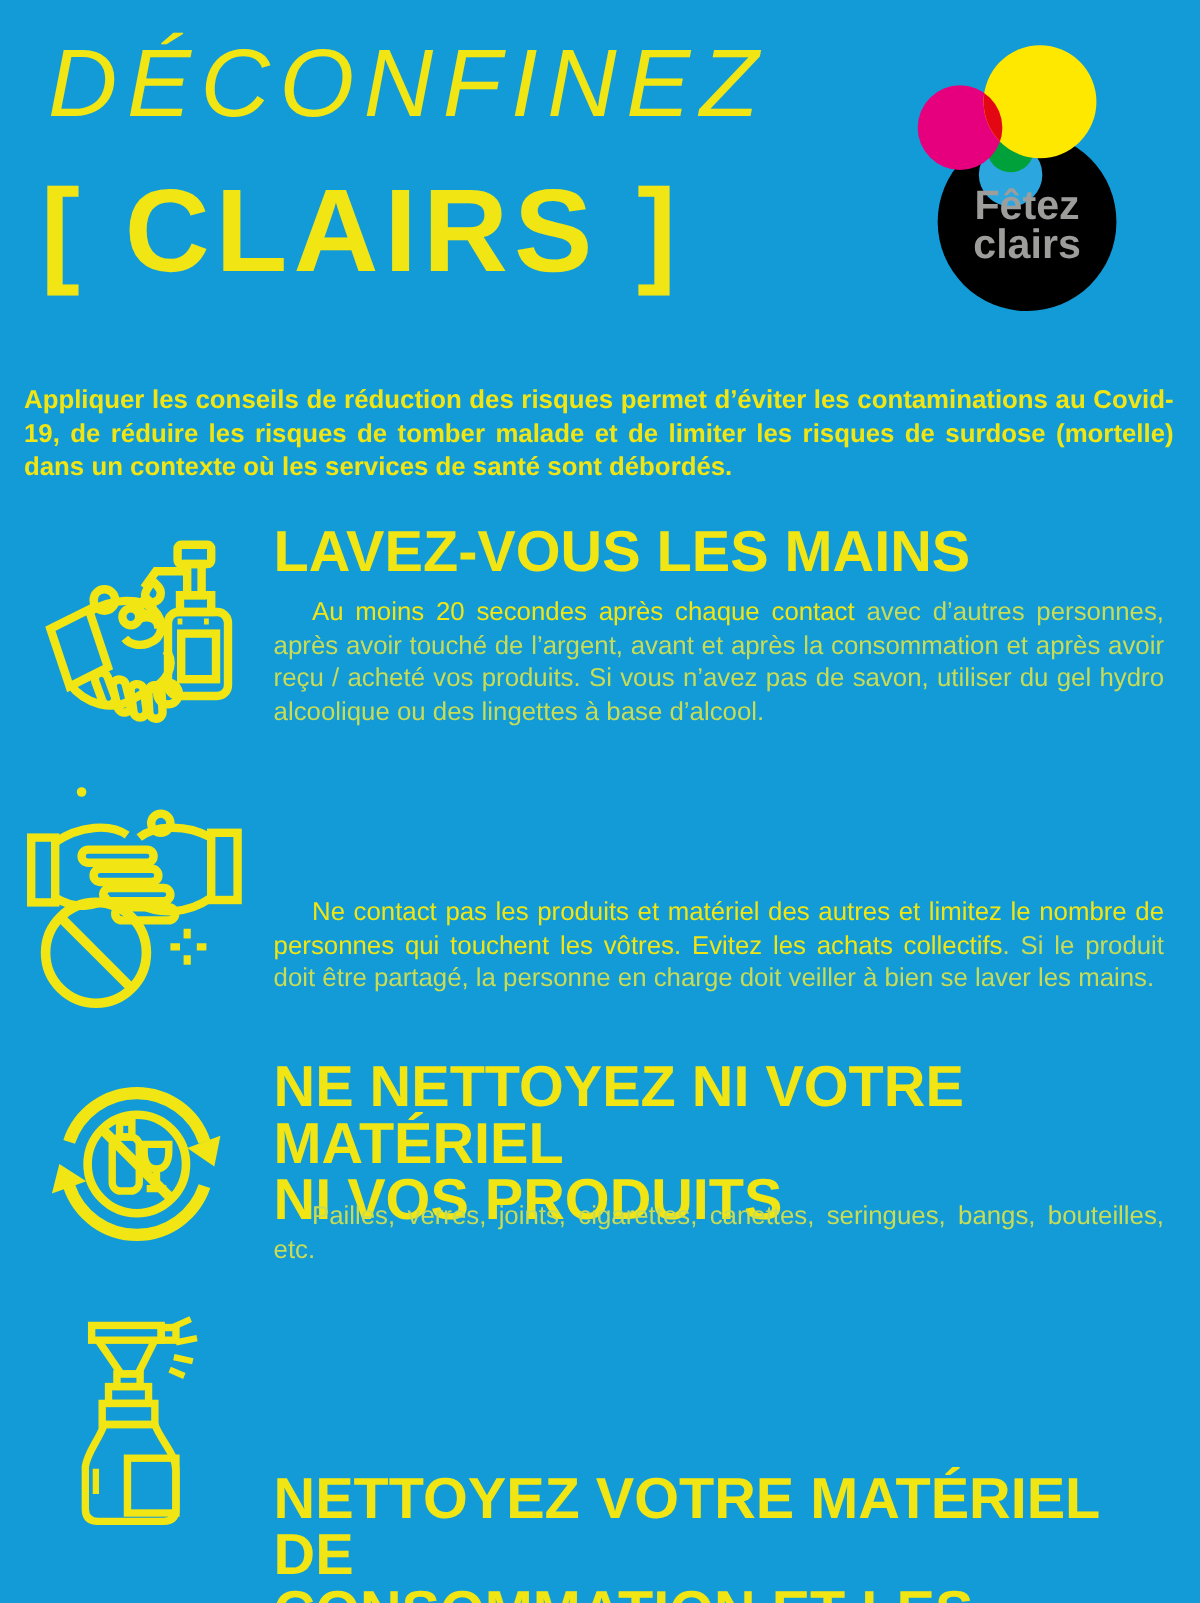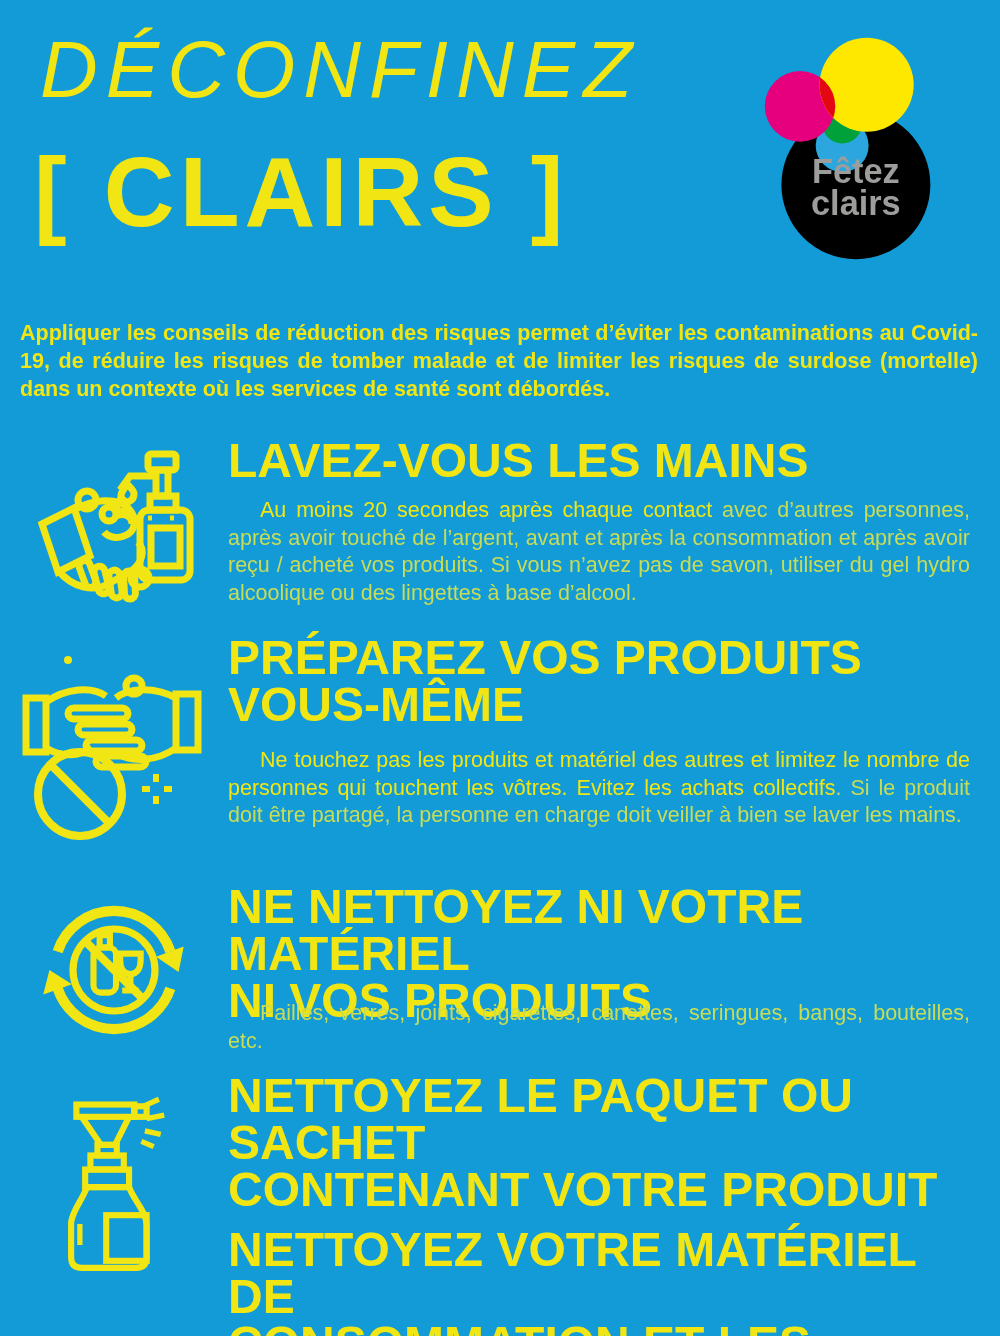--- a/index.html
+++ b/index.html
@@ -113,23 +113,21 @@
       <rect x="154" y="48" width="22" height="56"></rect>
       <path d="M154 52 C132 40 106 42 94 52"></path>
       <path d="M154 102 C134 116 110 116 96 108"></path>
       <rect x="64" y="94" width="56" height="11" rx="5.5"></rect>
       <rect x="74" y="110" width="50" height="11" rx="5.5"></rect>
       <circle cx="58" cy="148" r="42" stroke-width="8"></circle>
       <path d="M29 119 L87 177" stroke-width="8"></path>
       <path d="M134 128 v8 M134 150 v8 M120 143 h8 M142 143 h8" stroke-width="6"></path>
     </g>
   </svg>
-  <div class="heading h2">PRÉPAREZ VOS PRODUITS
-VOUS-MÊME</div>
-  <div class="body b2"><span class="bold">Ne touchez pas les produits et matériel des autres et limitez le nombre de personnes qui touchent les vôtres. Evitez les achats collectifs</span><span>. Si le produit doit être partagé, la personne en charge doit veiller à bien se laver les mains.</span></div>
+  <div class="body b2"><span class="bold">Ne contact pas les produits et matériel des autres et limitez le nombre de personnes qui touchent les vôtres. Evitez les achats collectifs</span><span>. Si le produit doit être partagé, la personne en charge doit veiller à bien se laver les mains.</span></div>
 
   <svg class="icon i3" width="164" height="164" viewBox="0 0 160 160">
     <g fill="none" stroke="#F1E613">
       <path d="M25 62 A58 58 0 0 1 135 62" stroke-width="10"></path>
       <polygon points="143,82 148,57 121,67" fill="#F1E613" stroke="none"></polygon>
       <path d="M135 98 A58 58 0 0 1 25 98" stroke-width="10"></path>
       <polygon points="17,80 11,104 39,94" fill="#F1E613" stroke="none"></polygon>
       <circle cx="80" cy="80" r="40" stroke-width="7"></circle>
       <rect x="66" y="46" width="10" height="12" stroke-width="6"></rect>
       <rect x="60" y="58" width="22" height="44" rx="7" stroke-width="6"></rect>
@@ -149,18 +147,16 @@
       <rect x="96" y="14" width="14" height="12"></rect>
       <path d="M36 26 L58 58 H74 L90 26"></path>
       <rect x="54" y="58" width="22" height="12"></rect>
       <rect x="46" y="70" width="38" height="16"></rect>
       <rect x="40" y="86" width="50" height="20"></rect>
       <path d="M42 106 C36 122 26 132 24 146 L24 186 C24 194 28 198 36 198 H98 C106 198 110 194 110 186 L110 150 C110 134 96 122 90 106 Z"></path>
       <rect x="64" y="138" width="46" height="52"></rect>
       <path d="M34 148 V172" stroke-width="6"></path>
     </g>
   </svg>
-  <div class="heading h4">NETTOYEZ LE PAQUET OU SACHET
-CONTENANT VOTRE PRODUIT</div>
   <div class="heading h5">NETTOYEZ VOTRE MATÉRIEL DE
 CONSOMMATION ET LES SURFACES</div>
 
 </div>
 
 </body></html>

